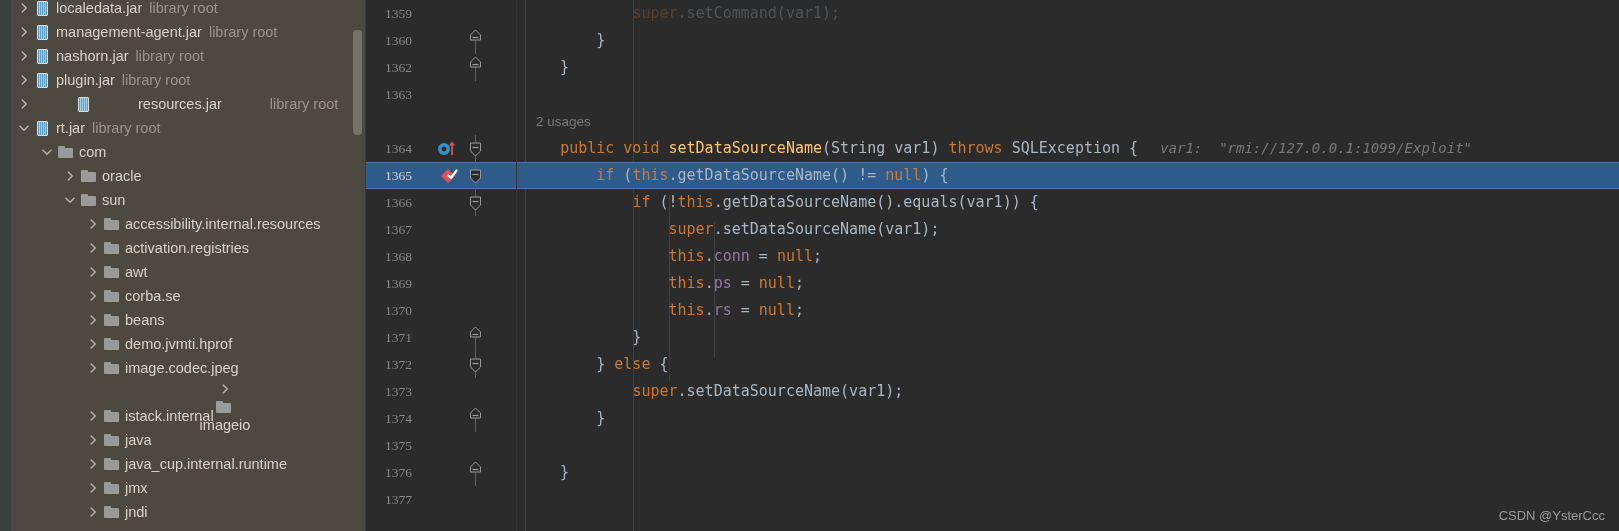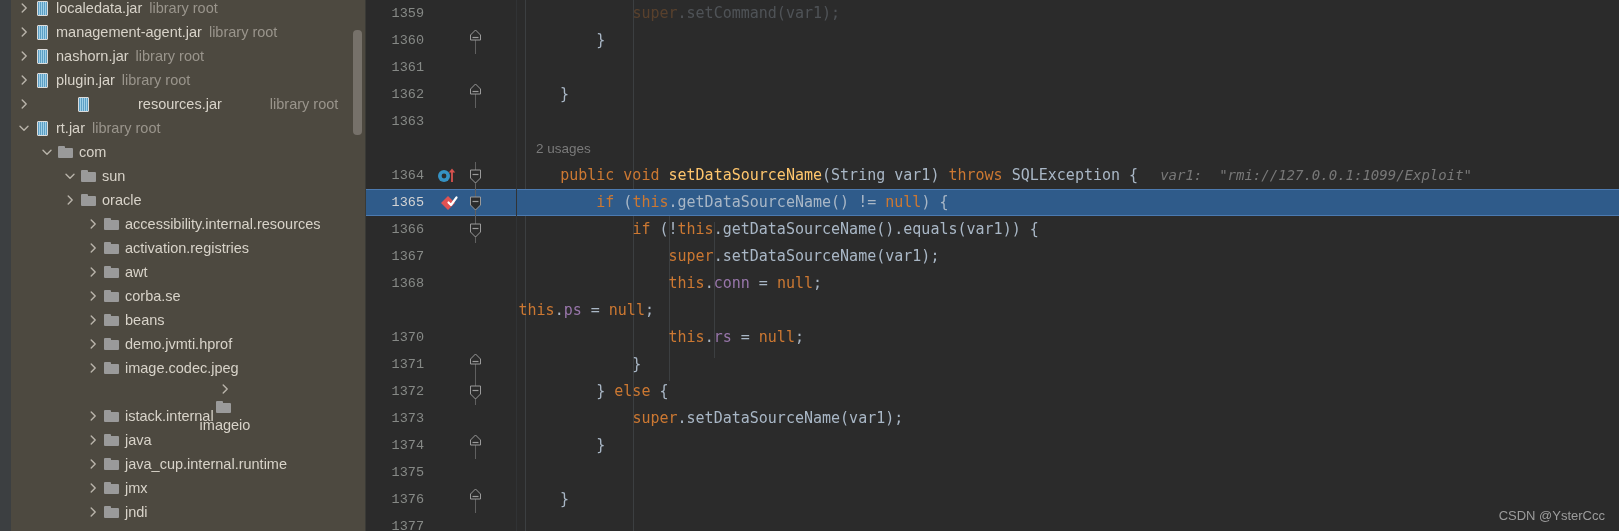--- a/index.html
+++ b/index.html
@@ -175,24 +175,24 @@
     width: 150px;
     flex: 0 0 150px;
     height: 27px;
     position: relative;
     display: flex;
     align-items: center;
     z-index: 2;
   }
   .lineno {
     position: absolute;
-    left: 12px;
+    left: 0;
     width: 46px;
     text-align: right;
-    font-family: Liberation Mono, monospace;
+    font-family: Liberation Serif, serif;
     font-size: 13.5px;
     color: #868986;
   }
   .line.hl .lineno { color: #d3d3d3; }
 
   .gmark {
     position: absolute;
     left: 70px;
     width: 26px;
     height: 22px;
@@ -367,38 +367,38 @@
             </svg>
           </span>
           <span class="ic">
             <span class="folder-icon"></span>
           </span>
           <span class="node-label">com</span>
         </div>
         <div class="tree-row" style="padding-left: 50px;">
           <span class="chev">
             <svg width="12" height="12" viewBox="0 0 12 12">
+              <path d="M4.2 2 L8.2 6 L4.2 10" fill="none" stroke="currentColor" stroke-width="1.4" stroke-linecap="round" stroke-linejoin="round"></path>
+            </svg>
+          </span>
+          <span class="ic">
+            <span class="folder-icon"></span>
+          </span>
+          <span class="node-label">oracle</span>
+        </div>
+        <div class="tree-row" style="padding-left: 50px;">
+          <span class="chev">
+            <svg width="12" height="12" viewBox="0 0 12 12">
               <path d="M2 4.2 L6 8.2 L10 4.2" fill="none" stroke="currentColor" stroke-width="1.4" stroke-linecap="round" stroke-linejoin="round"></path>
             </svg>
           </span>
           <span class="ic">
             <span class="folder-icon"></span>
           </span>
           <span class="node-label">sun</span>
-        </div>
-        <div class="tree-row" style="padding-left: 50px;">
-          <span class="chev">
-            <svg width="12" height="12" viewBox="0 0 12 12">
-              <path d="M4.2 2 L8.2 6 L4.2 10" fill="none" stroke="currentColor" stroke-width="1.4" stroke-linecap="round" stroke-linejoin="round"></path>
-            </svg>
-          </span>
-          <span class="ic">
-            <span class="folder-icon"></span>
-          </span>
-          <span class="node-label">oracle</span>
         </div>
         <div class="tree-row" style="padding-left: 73px;">
           <span class="chev">
             <svg width="12" height="12" viewBox="0 0 12 12">
               <path d="M4.2 2 L8.2 6 L4.2 10" fill="none" stroke="currentColor" stroke-width="1.4" stroke-linecap="round" stroke-linejoin="round"></path>
             </svg>
           </span>
           <span class="ic">
             <span class="folder-icon"></span>
           </span>
@@ -567,26 +567,20 @@
                 <line x1="6.5" y1="13" x2="6.5" y2="27" stroke="#606060" stroke-width="1"></line>
                 <path d="M1.5 13 V8 L6.5 3 L11.5 8 V13 Z" fill="#2b2b2b" stroke="#9a9a9a" stroke-width="1"></path>
                 <line x1="3.5" y1="10.5" x2="9.5" y2="10.5" stroke="#9a9a9a" stroke-width="1.2"></line>
               </svg>
             </span>
           </div>
           <div class="code"><span class="pln">        }</span></div>
         </div>
         <div class="line">
           <div class="gutter">
-            <span class="lineno">1361</span>
-          </div>
-          <div class="code"></div>
-        </div>
-        <div class="line">
-          <div class="gutter">
             <span class="lineno">1362</span>
             <span class="fold">
               <svg width="13" height="27" viewBox="0 0 13 27">
                 <line x1="6.5" y1="13" x2="6.5" y2="27" stroke="#606060" stroke-width="1"></line>
                 <path d="M1.5 13 V8 L6.5 3 L11.5 8 V13 Z" fill="#2b2b2b" stroke="#9a9a9a" stroke-width="1"></path>
                 <line x1="3.5" y1="10.5" x2="9.5" y2="10.5" stroke="#9a9a9a" stroke-width="1.2"></line>
               </svg>
             </span>
           </div>
           <div class="code"><span class="pln">    }</span></div>
@@ -662,20 +656,23 @@
           </div>
           <div class="code"><span class="pln">                </span><span class="kw">super</span><span class="pln">.setDataSourceName(var1);</span></div>
         </div>
         <div class="line">
           <div class="gutter">
             <span class="lineno">1368</span>
           </div>
           <div class="code"><span class="pln">                </span><span class="kw">this</span><span class="pln">.</span><span class="fld">conn</span><span class="pln"> = </span><span class="kw">null</span><span class="pln">;</span></div>
         </div>
         <div class="line">
+          <div class="gutter">
+            <span class="lineno">1369</span>
+          </div>
           <div class="code"><span class="pln">                </span><span class="kw">this</span><span class="pln">.</span><span class="fld">ps</span><span class="pln"> = </span><span class="kw">null</span><span class="pln">;</span></div>
         </div>
         <div class="line">
           <div class="gutter">
             <span class="lineno">1370</span>
           </div>
           <div class="code"><span class="pln">                </span><span class="kw">this</span><span class="pln">.</span><span class="fld">rs</span><span class="pln"> = </span><span class="kw">null</span><span class="pln">;</span></div>
         </div>
         <div class="line">
           <div class="gutter">

